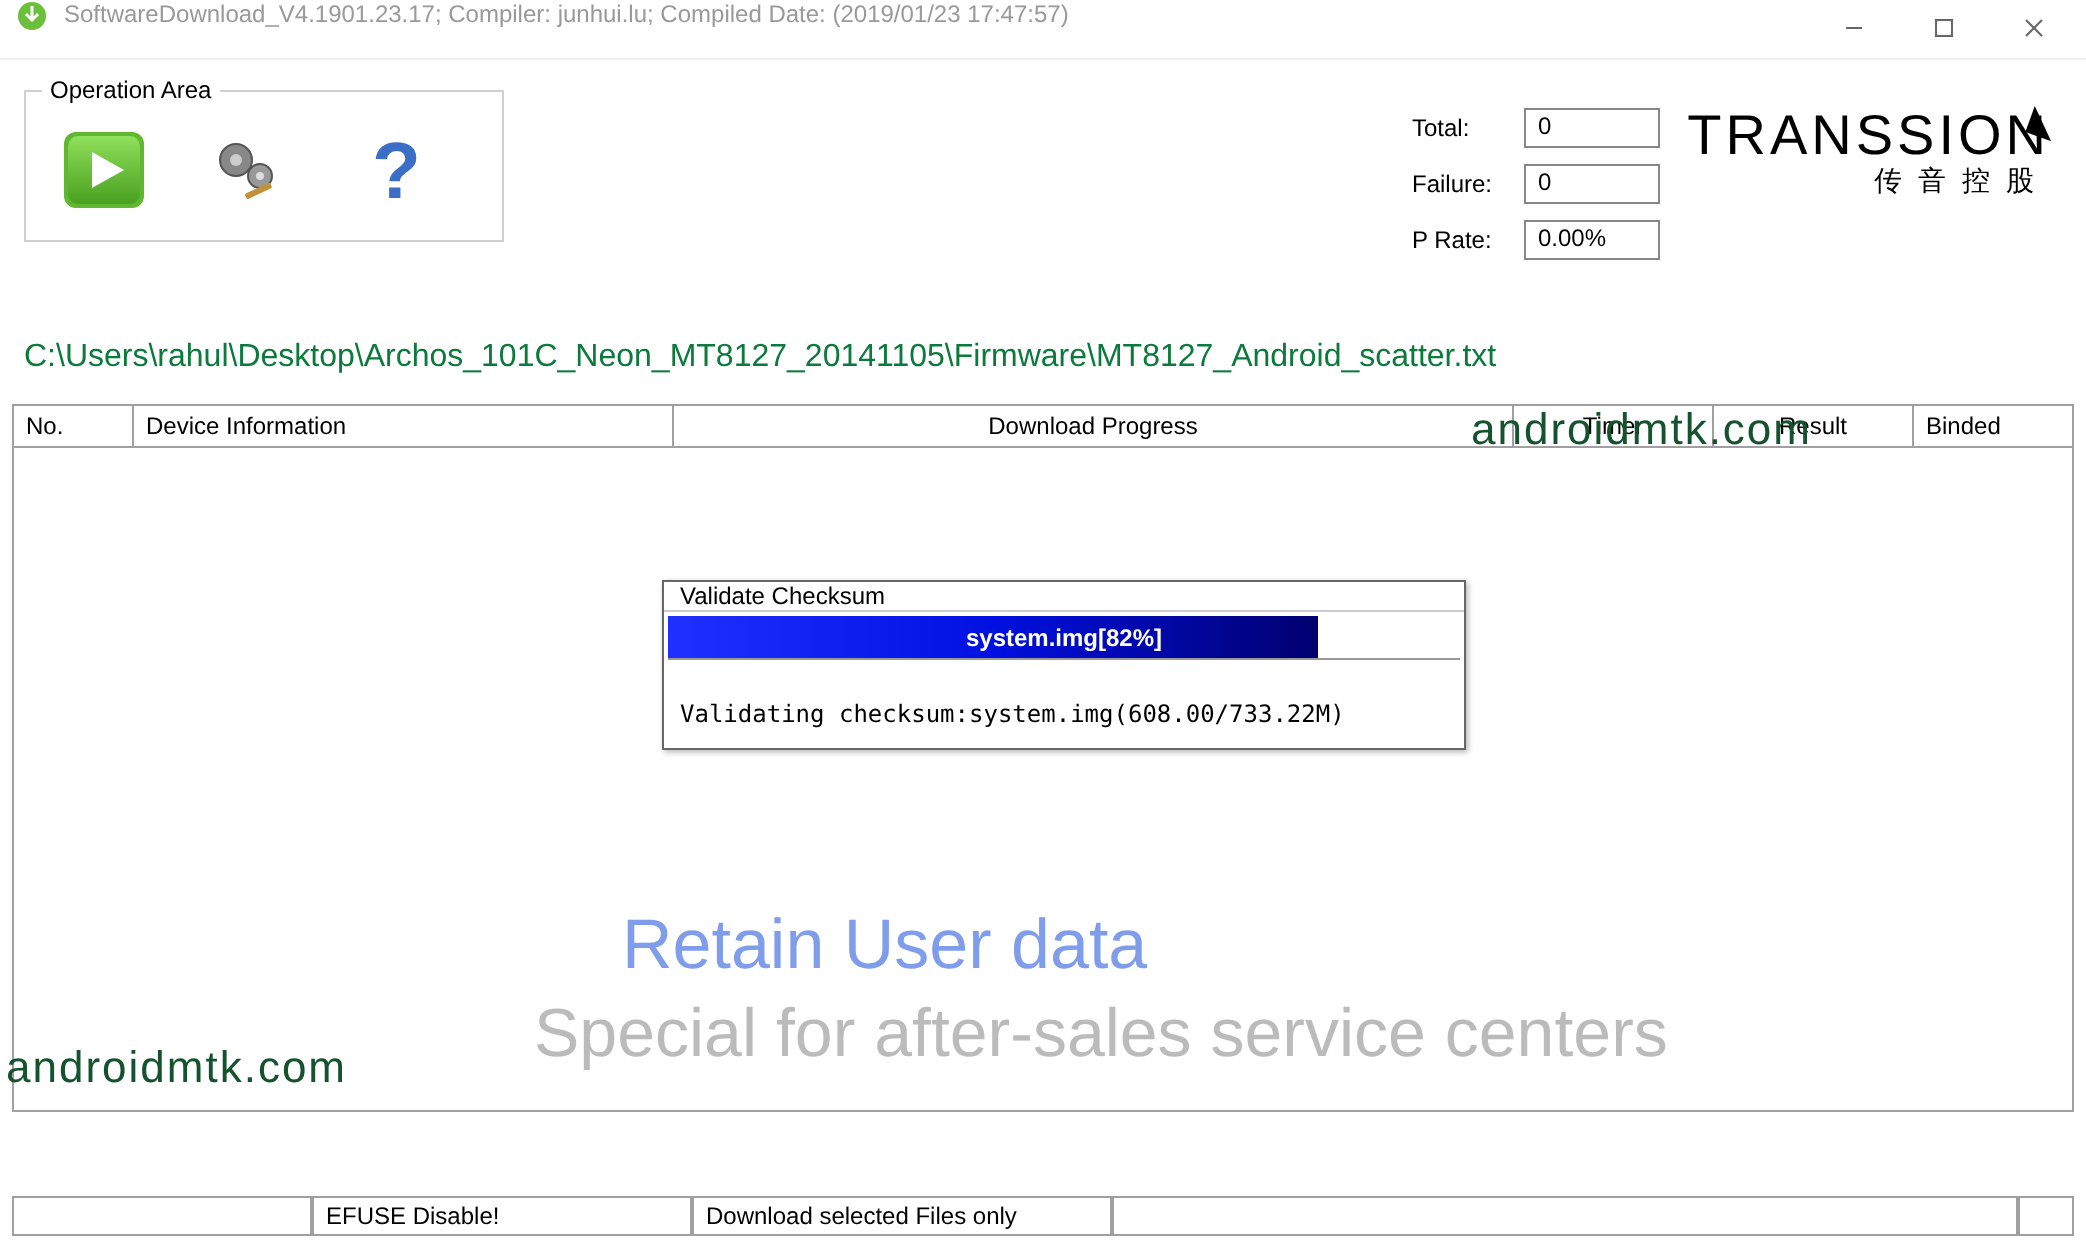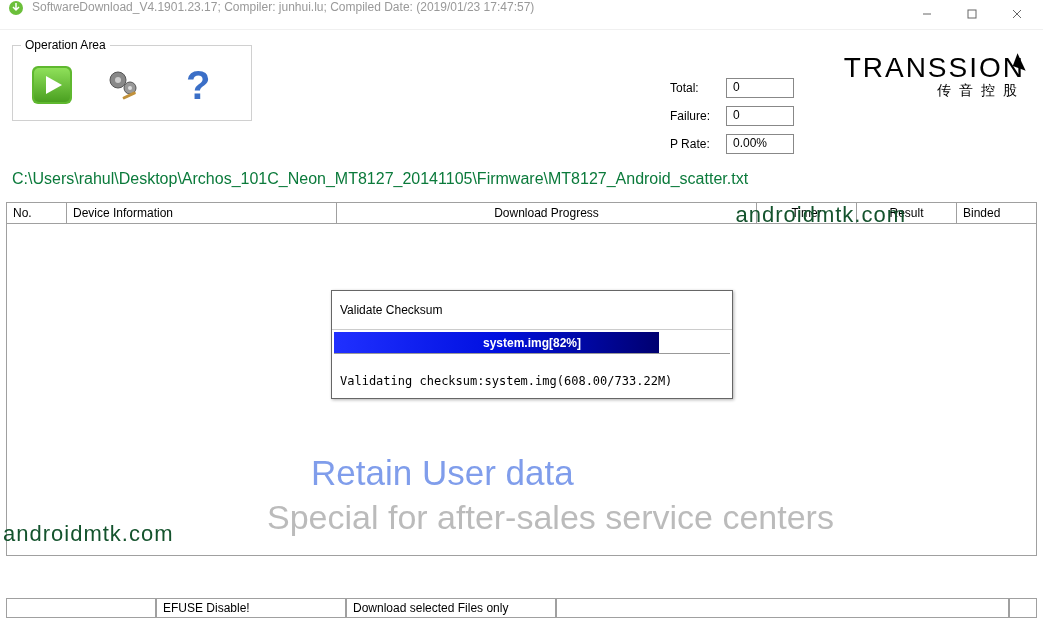--- a/index.html
+++ b/index.html
@@ -10,39 +10,39 @@
 .titlebar-text { flex: 1; color: #999; font-size: 12px; }
 .titlebar-btns { display: flex; }
 .titlebar-btn { width: 45px; height: 28px; display: flex; align-items: center; justify-content: center; color: #888; }
 
 .top-area { position: relative; padding: 8px 12px 0 12px; height: 130px; }
 .operation-fieldset { border: 1px solid #d0d0d0; width: 240px; padding: 6px 8px 8px 8px; position: relative; }
 .operation-legend { font-size: 12px; padding: 0 4px; position: relative; top: 0; }
 .op-buttons { display: flex; gap: 22px; align-items: center; padding: 4px 6px; }
 .op-btn { width: 50px; height: 46px; display: flex; align-items: center; justify-content: center; cursor: pointer; }
 
-.stats { position: absolute; left: 670px; top: 22px; font-size: 12px; margin-top: 24px; }
+.stats { position: absolute; left: 706px; top: 22px; font-size: 12px; }
 .stats-row { display: flex; align-items: center; height: 24px; margin-bottom: 4px; }
 .stats-label { width: 56px; text-align: left; }
 .stats-box { border: 1px solid #888; width: 68px; height: 20px; padding: 1px 6px; font-size: 12px; background: #fff; }
 
 .brand { position: absolute; right: 18px; top: 22px; text-align: right; }
 .brand-main { font-size: 28px; font-weight: 400; letter-spacing: 2px; font-family: Arial, sans-serif; position: relative; }
 .brand-sub { font-size: 14px; letter-spacing: 8px; margin-top: -2px; font-family: "Microsoft YaHei", sans-serif; }
 .brand-dot { position: absolute; top: -2px; right: -6px; font-size: 18px; transform: rotate(20deg); }
 
 .path-line { font-size: 16px; color: #0b7a3b; padding: 10px 12px 6px 12px; font-family: Arial, sans-serif; white-space: nowrap; }
 
 .table-wrap { margin: 8px 6px 0 6px; border-top: 1px solid #a0a0a0; }
 .tbl { width: 100%; border-collapse: collapse; table-layout: fixed; }
 .tbl th { border: 1px solid #a0a0a0; border-top: none; background: #fff; font-weight: 400; font-size: 12px; padding: 2px 6px; text-align: left; height: 20px; }
 .tbl-body { height: 332px; border: 1px solid #a0a0a0; border-top: none; position: relative; background: #fff; }
 
 .dialog { position: absolute; left: 324px; top: 66px; width: 402px; border: 1px solid #666; background: #fff; box-shadow: 1px 1px 3px rgba(0,0,0,0.3); }
-.dialog-title { font-size: 12px; padding: 12px 8px; border-bottom: 1px solid #ccc; background: #fff; }
+.dialog-title { font-size: 12px; padding: 0 8px; border-bottom: 1px solid #ccc; background: #fff; }
 .dialog-progress { height: 22px; background: #fff; position: relative; margin: 2px; border-bottom: 1px solid #999; }
 .dialog-progress-fill { position: absolute; left: 0; top: 0; bottom: 0; width: 82%; background: linear-gradient(to right, #2030ff 0%, #0010e0 50%, #000070 100%); }
 .dialog-progress-text { position: absolute; width: 100%; text-align: center; color: #fff; font-size: 12px; font-weight: bold; line-height: 22px; }
 .dialog-status { font-family: "SimSun", monospace; font-size: 12px; padding: 18px 8px 10px 8px; }
 
 .big-text-1 { position: absolute; left: 260px; bottom: 62px; font-size: 35px; color: #6a8de8; font-family: "Segoe UI", sans-serif; opacity: 0.85; margin-left: 44px; }
 .big-text-2 { position: absolute; left: 260px; bottom: 18px; font-size: 34px; color: #b0b0b0; font-family: "Segoe UI", sans-serif; opacity: 0.85; white-space: nowrap; }
 .watermark { position: absolute; color: #14532d; font-size: 22px; font-family: Arial, sans-serif; letter-spacing: 1px; }
 
 .statusbar { position: absolute; bottom: 0; left: 0; right: 0; height: 20px; display: flex; border-top: 1px solid #a0a0a0; font-size: 12px; background: #fff; margin: 0 6px 4px 6px; text-align: right; }

